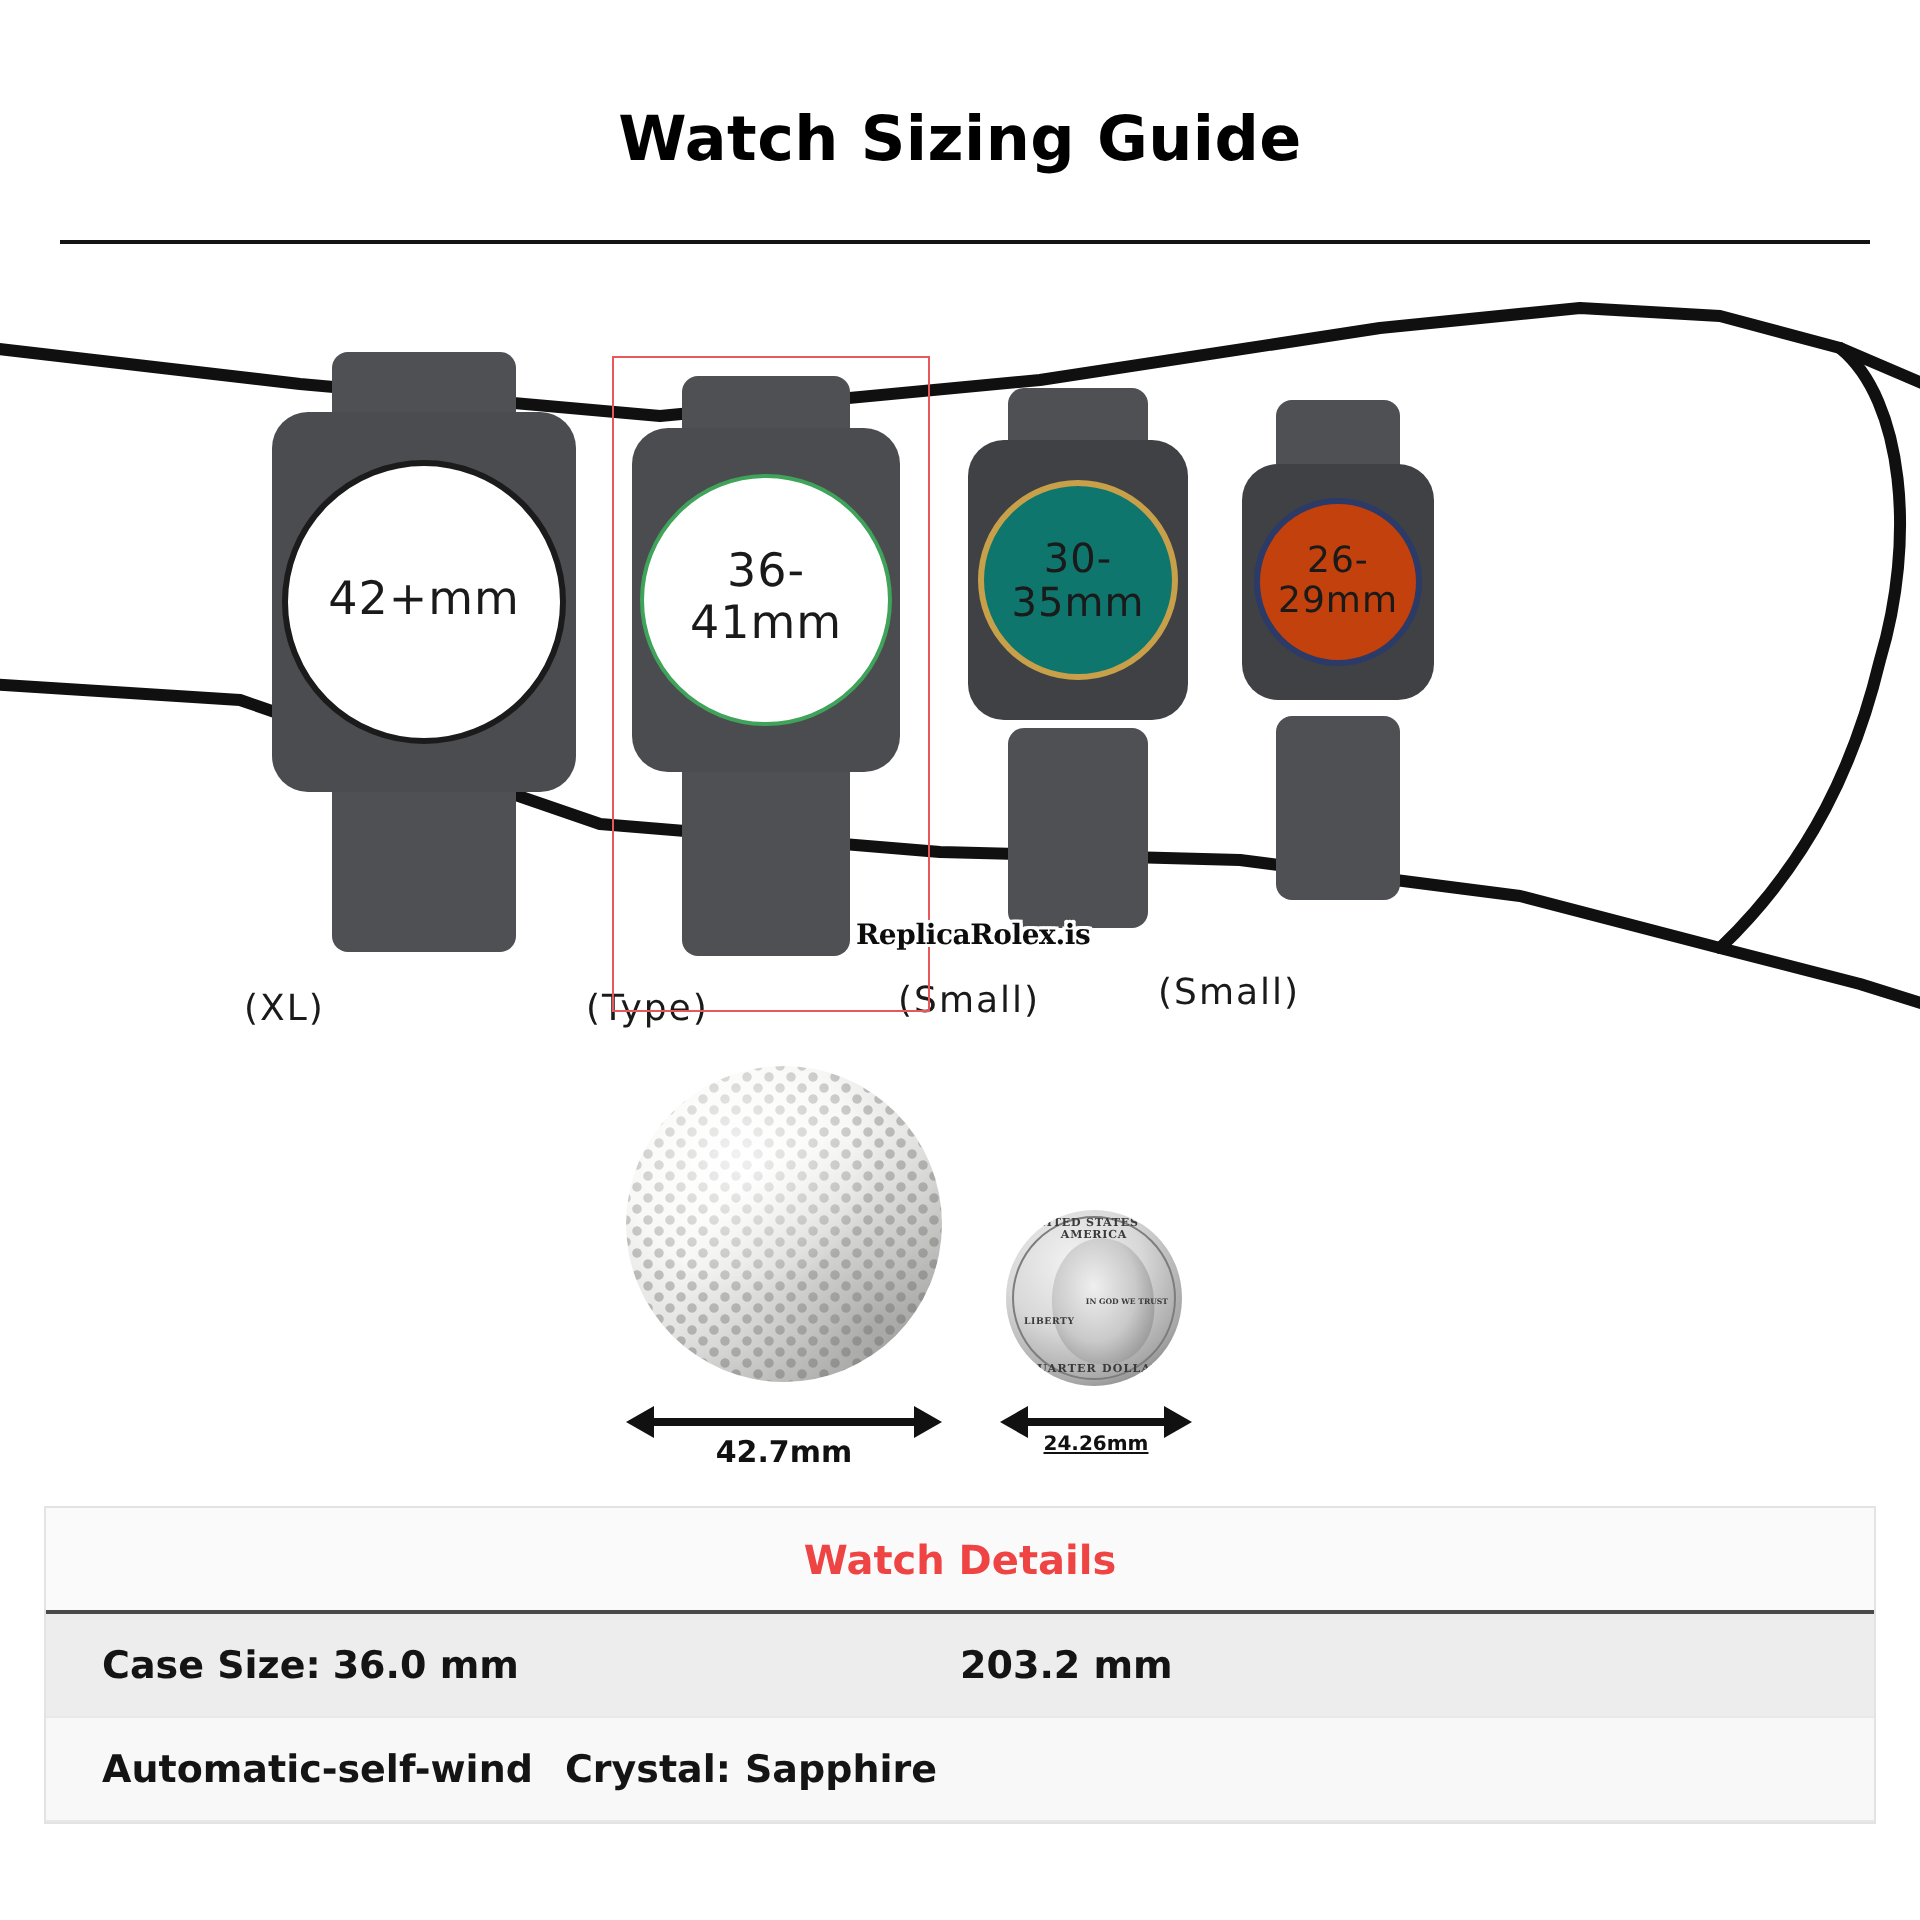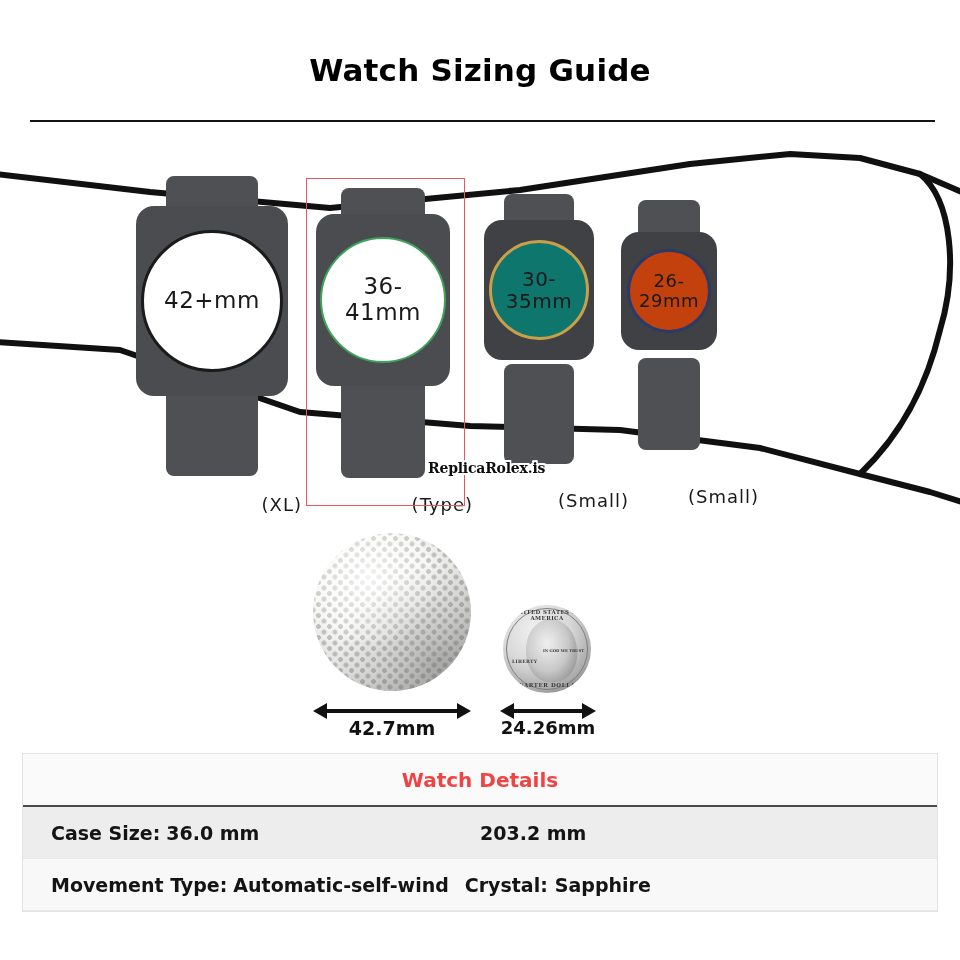--- a/index.html
+++ b/index.html
@@ -99,21 +99,21 @@
     color: #1a1a1a;
     letter-spacing: 0.5px;
     font-family: "DejaVu Sans", "Liberation Sans", sans-serif;
     white-space: pre-line;
   }
   .size-label {
     position: absolute;
     width: 180px;
     left: 50%;
     transform: translateX(-50%);
-    text-align: right;
+    text-align: left;
     font-size: 18px;
     color: #1a1a1a;
     letter-spacing: 1px;
     font-family: "DejaVu Sans", "Liberation Sans", sans-serif;
   }
 
   
   .selection-rect {
     position: absolute;
     border: 1.5px solid #e8575a;
@@ -249,21 +249,21 @@
     border-bottom: 8px solid transparent;
   }
   .arrow.left  { left: 0;  border-right: 14px solid #111111; }
   .arrow.right { right: 0; border-left: 14px solid #111111; }
   .dim-label {
     position: absolute;
     top: 14px;
     left: 0;
     width: 100%;
     text-align: center;
-    font-size: 19px;
+    font-size: 15px;
     font-weight: bold;
     color: #111111;
     font-family: "DejaVu Sans", "Liberation Sans", sans-serif;
   }
 
   
   .details {
     position: absolute;
     left: 22px;
     top: 753px;
@@ -407,41 +407,40 @@
       <div class="arrow left"></div>
       <div class="dim-line"></div>
       <div class="arrow right"></div>
       <div class="dim-label">42.7mm</div>
     </div>
 
     <div class="dim" style="left:500px; top:178px; width:96px;">
       <div class="arrow left"></div>
       <div class="dim-line"></div>
       <div class="arrow right"></div>
-      <div class="dim-label" style="font-size:18px;">24.26mm</div>
+      <div class="dim-label" style="font-size:10px;text-decoration:underline;">24.26mm</div>
     </div>
 
   </div>
 
   <div class="details">
     <div class="details-title">Watch Details</div>
 
     <div class="details-row shaded">
       <div class="cell c1">
         <span class="f-key">Case Size:</span>
         <span class="f-val">36.0 mm</span>
       </div>
       <div class="cell c2">
         <span class="f-val">203.2 mm</span>
       </div>
     </div>
 
     <div class="details-row plain">
       <div class="cell wide">
-        <span class="f-key">Movement Type:</span>
         <span class="f-val">Automatic-self-wind</span>
         <span class="inline-pair">
           <span class="f-key">Crystal:</span>
           <span class="f-val">Sapphire</span>
         </span>
       </div>
     </div>
   </div>
 
 </div>

